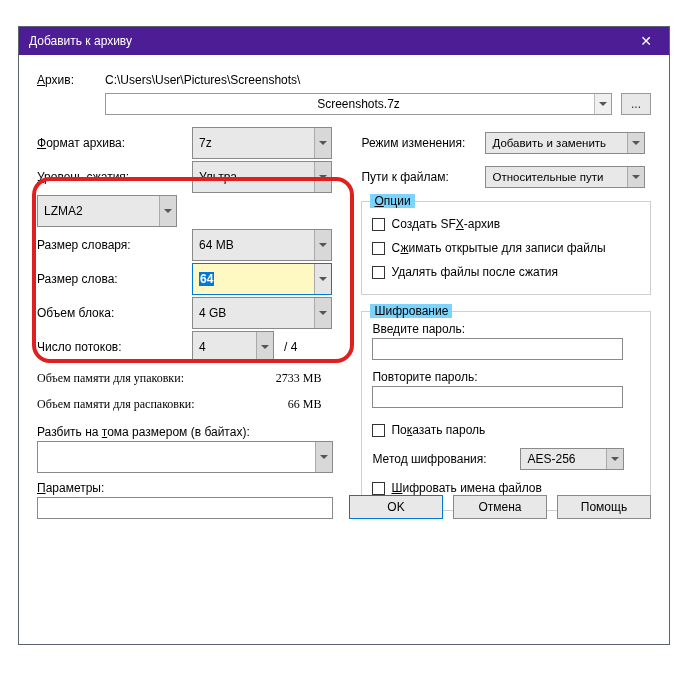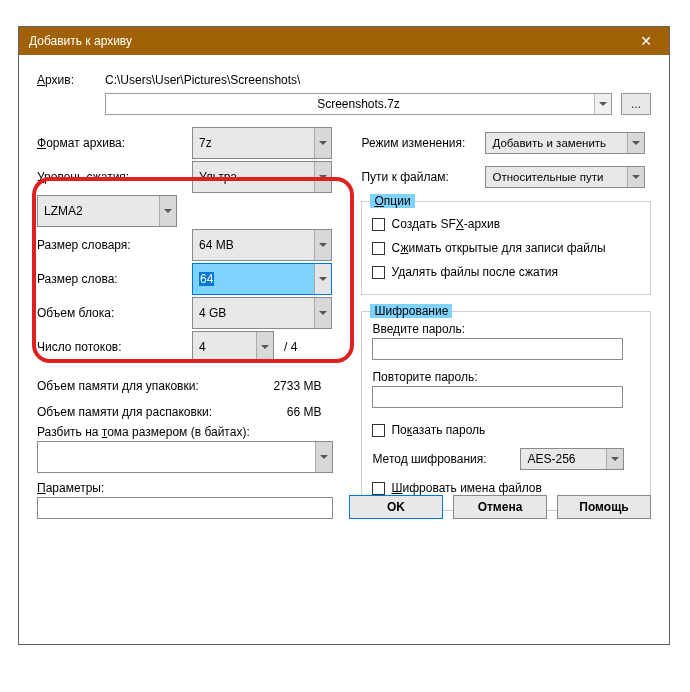--- a/index.html
+++ b/index.html
@@ -15,21 +15,21 @@
   position: absolute;
   left: 18px;
   top: 26px;
   width: 652px;
   height: 619px;
   border: 1px solid #5a6470;
   background: #fff;
 }
 .titlebar {
   height: 28px;
-  background: #a16207;
+  background: #4c1d95;
   color: #fff;
   display: flex;
   align-items: center;
   padding: 0 4px 0 10px;
   font-size: 12px;
 }
 .titlebar-text { flex: 1; }
 .close-btn {
   width: 38px;
   height: 28px;
@@ -100,22 +100,23 @@
   height: 22px;
   border: 1px solid #8a8a8a;
   background: #e8e8e8;
   display: flex;
   align-items: center;
   padding: 15px 6px;
   position: relative;
   color: #000;
 }
 .combo.focused {
-  background: #7dd3fc;
+  background: #fef9c3;
   border: 1px solid #0078d7;
+  font-weight: bold;
 }
 .combo.focused .val {
   background: #0078d7;
   color: #fff;
   padding: 0 1px;
 }
 .combo .dd {
   position: absolute; right: 0; top: 0; bottom: 0; width: 17px;
   display: flex; align-items: center; justify-content: center;
   background: #d8d8d8;
@@ -134,23 +135,24 @@
   left: 32px;
   top: 177px;
   width: 322px;
   height: 186px;
   border: 4px solid #e02020;
   border-radius: 18px;
   pointer-events: none;
 }
 .mem-row {
   display: flex;
-  align-items: flex-end;
+  align-items: flex-start;
   height: 22px;
   margin-bottom: 4px;
+  font-family: Liberation Serif, serif;
 }
 .mem-lbl { flex: 1; }
 .mem-val { text-align: right; padding-right: 40px; }
 .split-lbl { margin-top: 6px; margin-bottom: 2px; }
 .split-combo {
   width: 296px;
 }
 .params-lbl { margin-top: 8px; margin-bottom: 2px; }
 .params-input {
   width: 296px;
@@ -227,21 +229,20 @@
   display: flex; align-items: center; justify-content: center;
   background: #d8d8d8;
   border-left: 1px solid #aaa;
 }
 .buttons {
   position: absolute;
   bottom: 14px;
   right: 18px;
   display: flex;
   gap: 10px;
-  font-weight: bold;
 }
 .btn {
   width: 94px;
   height: 24px;
   border: 1px solid #8a8a8a;
   background: #e8e8e8;
   display: flex;
   align-items: center;
   justify-content: center;
 }

